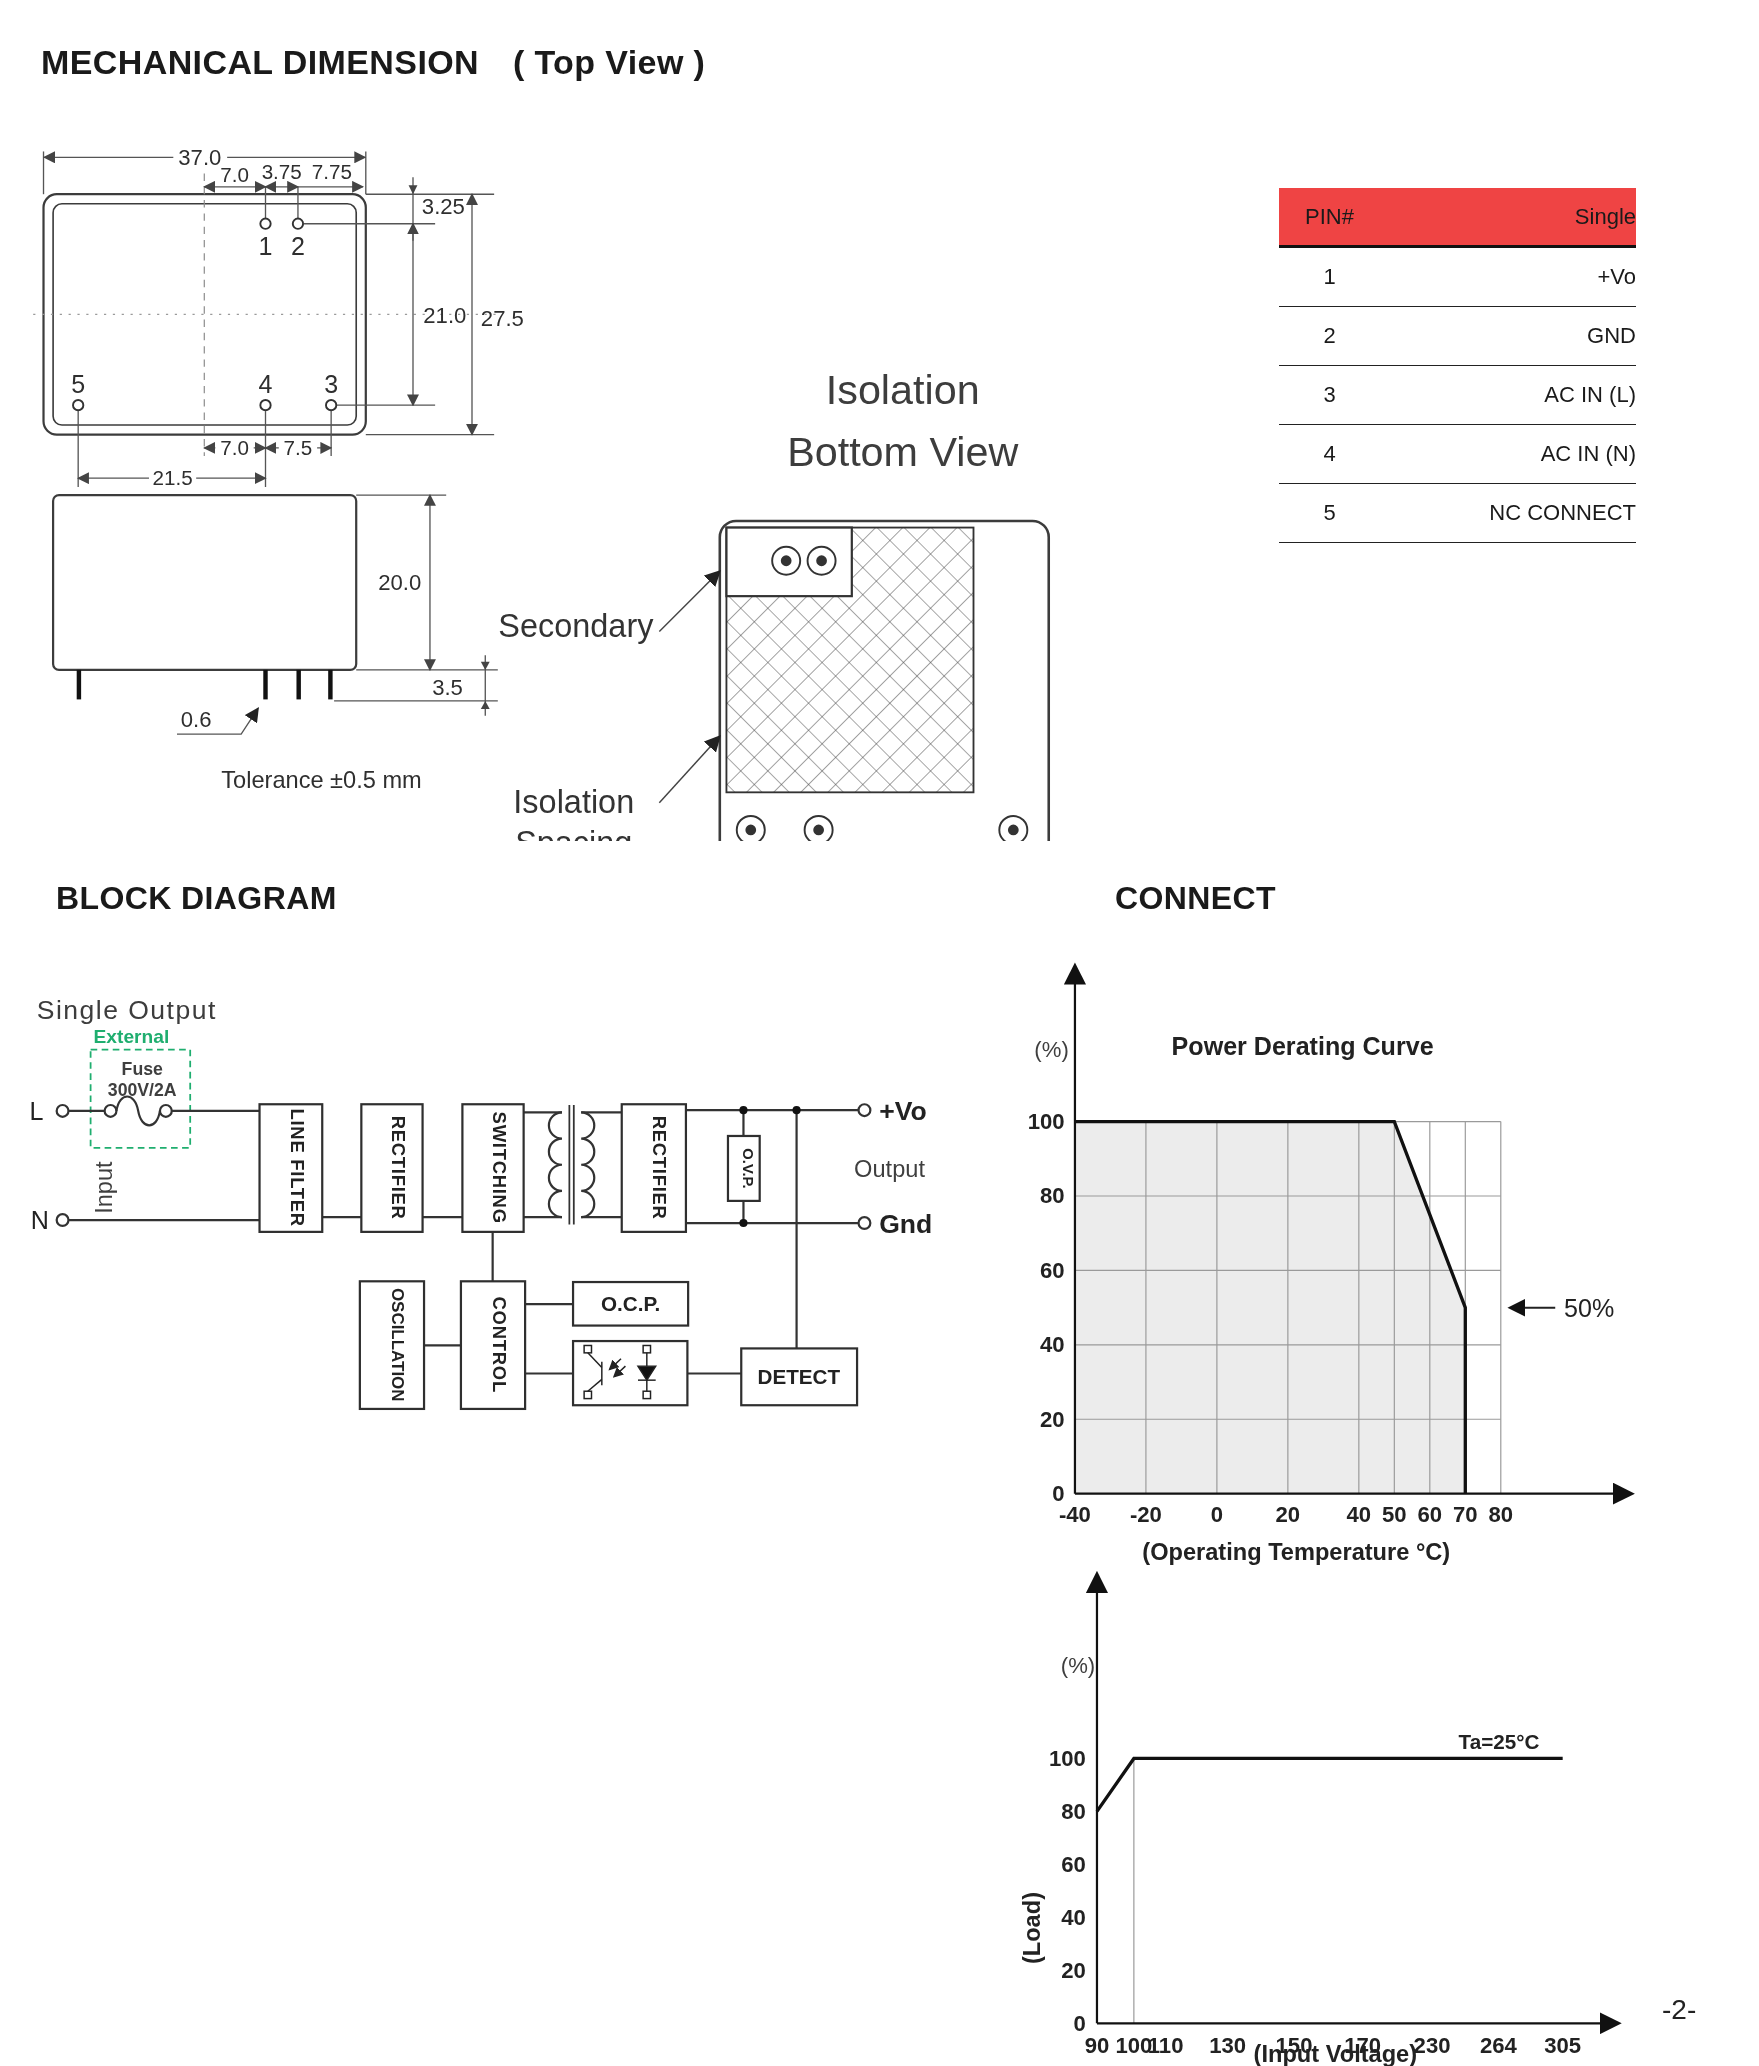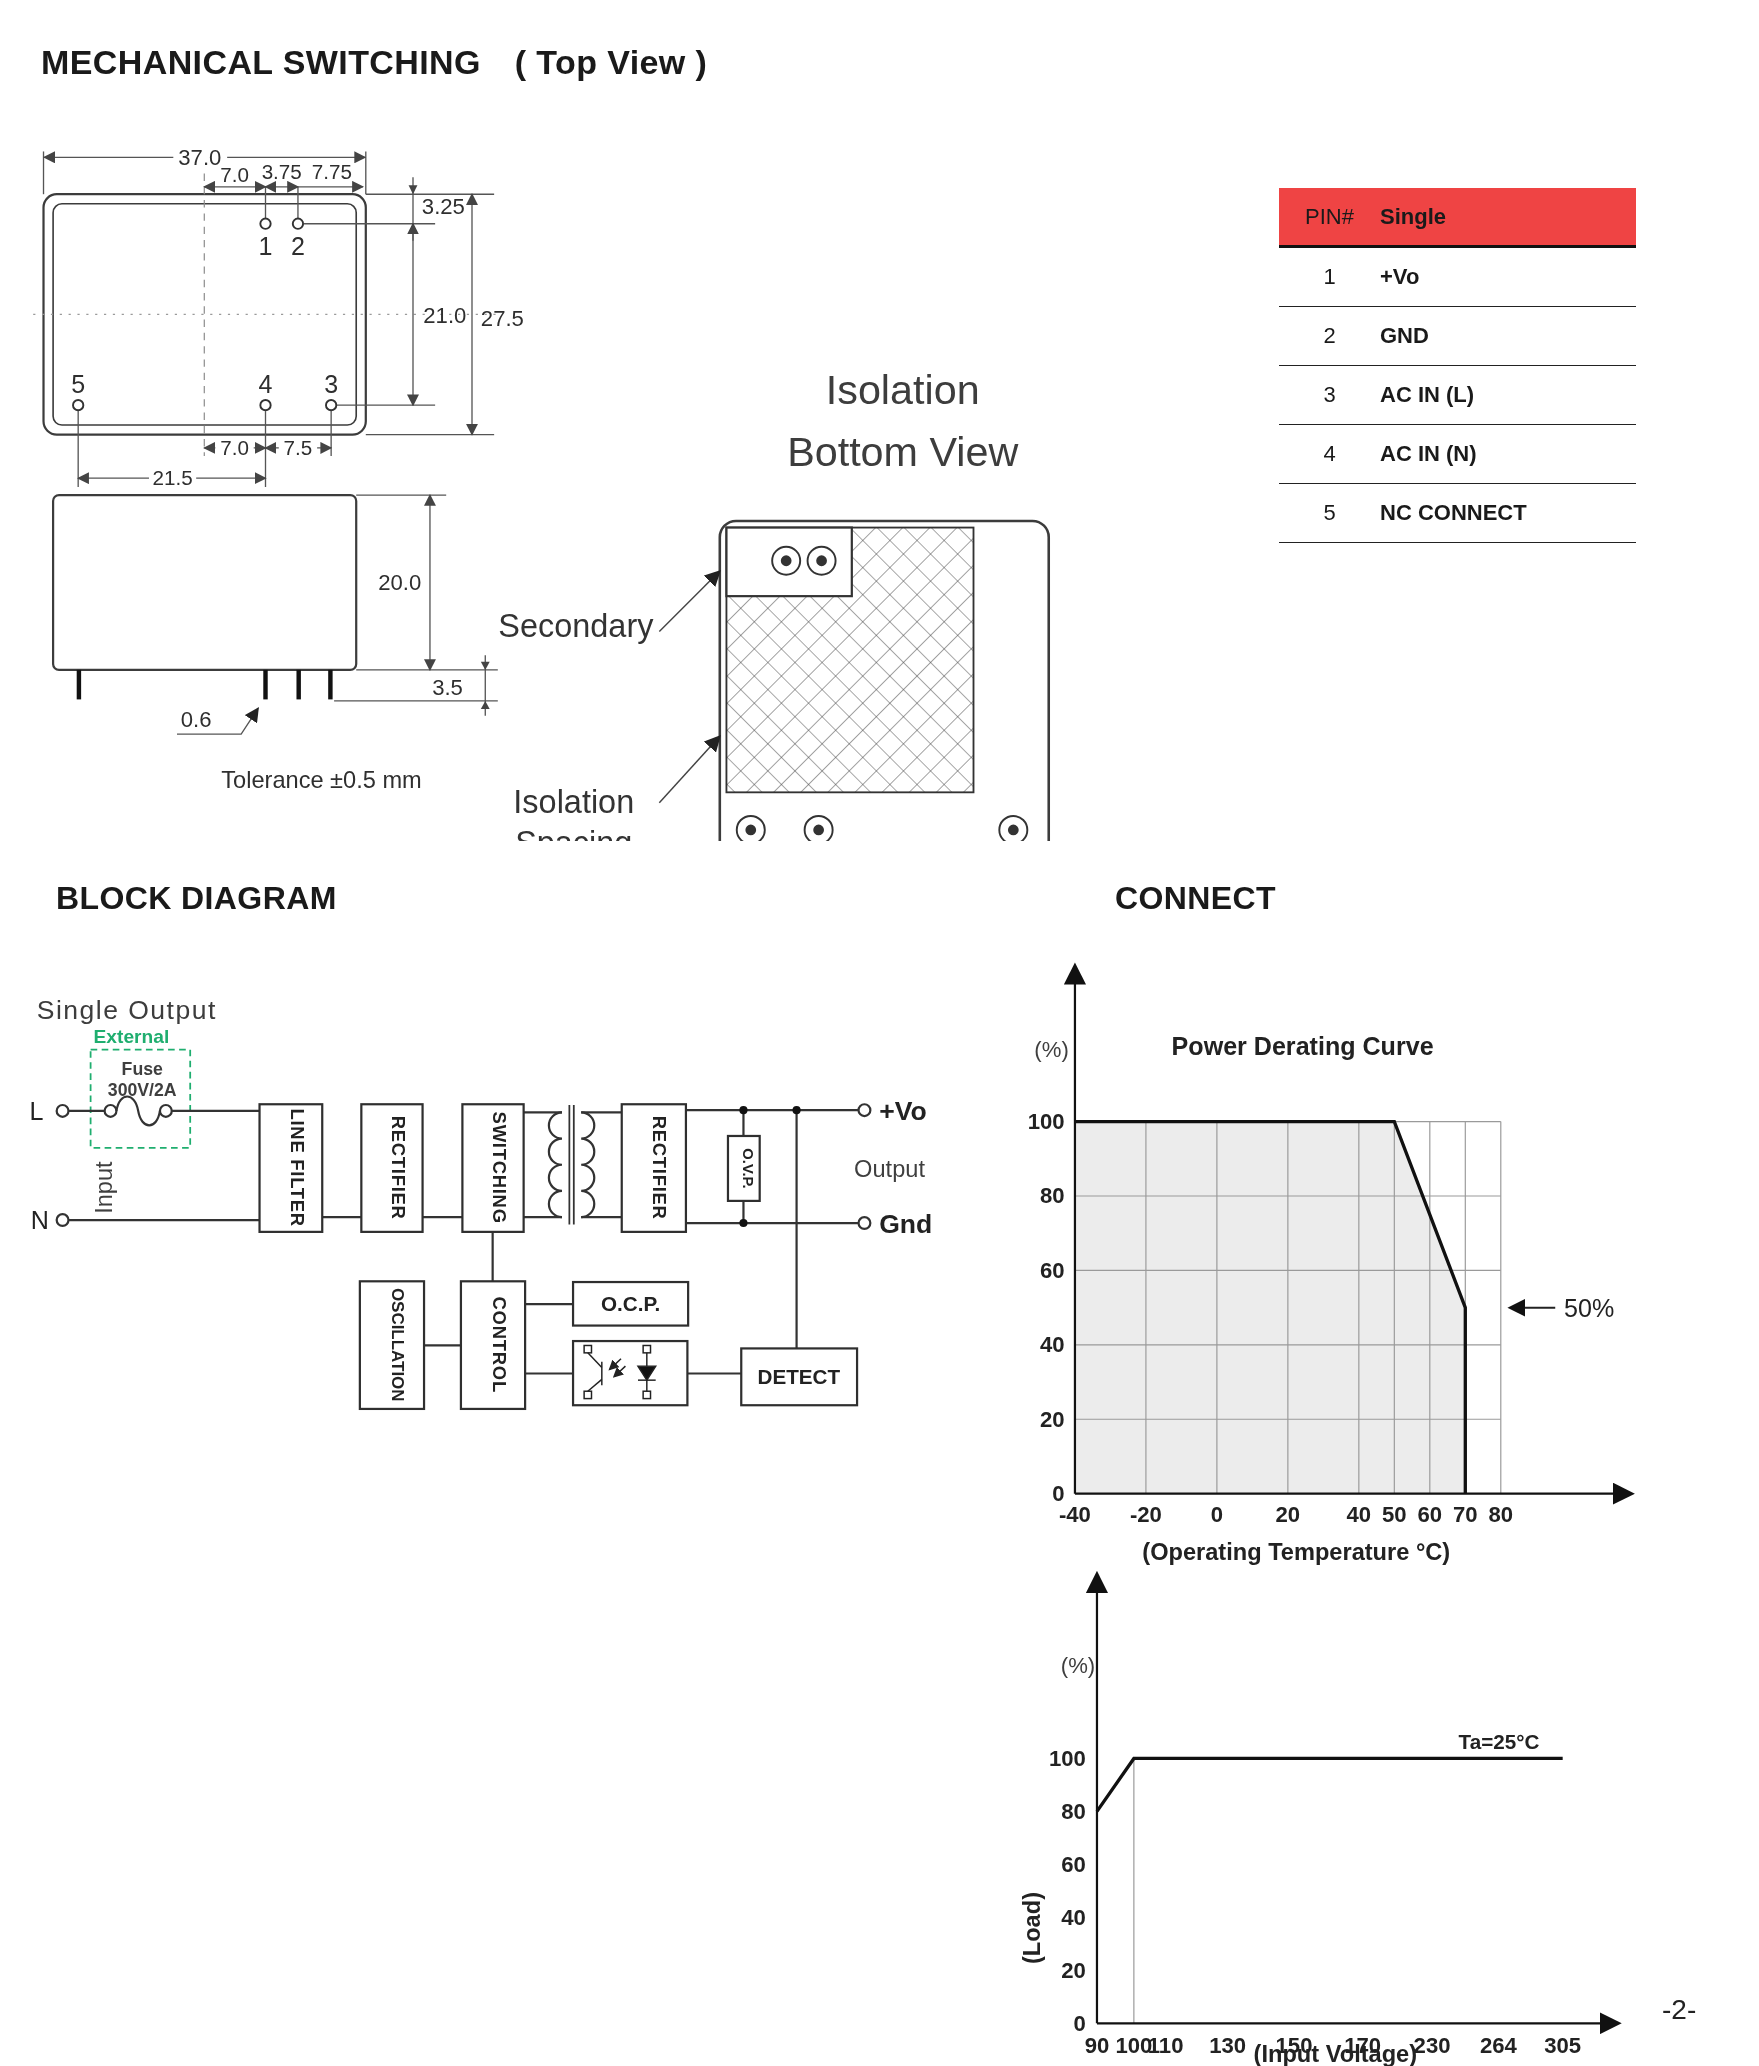--- a/index.html
+++ b/index.html
@@ -6,31 +6,31 @@
   body{font-family:"Liberation Sans",sans-serif;color:#1a1a1a;}
   #page{position:relative;width:1759px;height:2066px;background:#fff;overflow:hidden;}
   .abs{position:absolute;}
   .h1{font-size:34px;font-weight:bold;letter-spacing:0.4px;white-space:nowrap;}
   .h2{font-size:32px;font-weight:bold;letter-spacing:0.4px;white-space:nowrap;margin-left:28px;}
   
   #pin-table{left:1279px;top:188px;width:357px;font-size:22px;}
   #pin-table .thead{display:flex;background:#ef4444;height:57px;align-items:center;border-bottom:3px solid #111;}
   #pin-table .row{display:flex;height:58px;align-items:center;border-bottom:1.5px solid #222;}
   #pin-table .c1{width:101px;text-align:center;}
-  #pin-table .c2{width:256px;text-align:left;font-weight:bold;}
+  #pin-table .c2{width:256px;text-align:right;}
   svg text{font-family:"Liberation Sans",sans-serif;}
   .pagenum{font-size:28px;color:#222;}
 </style>
 </head>
 <body>
 
 <div id="page">
 
   <div class="abs h1" style="left:41px;top:43px;">
-    <span>MECHANICAL SWITCHING</span>
+    <span>MECHANICAL DIMENSION</span>
     <span style="margin-left:24px;">( Top View )</span>
   </div>
 
   <svg class="abs" style="left:22px;top:133px;" width="1077" height="708" viewBox="0 0 1460 960">
     <defs>
       <marker id="dimArr" viewBox="0 0 10 10" refX="9" refY="5" markerWidth="9" markerHeight="9" orient="auto-start-reverse">
         <path d="M0,0L10,5L0,10z" fill="#444"></path>
       </marker>
       <marker id="leadArr" viewBox="0 0 10 10" refX="9" refY="5" markerWidth="11" markerHeight="11" orient="auto">
         <path d="M0,0L10,5L0,10z" fill="#222"></path>

